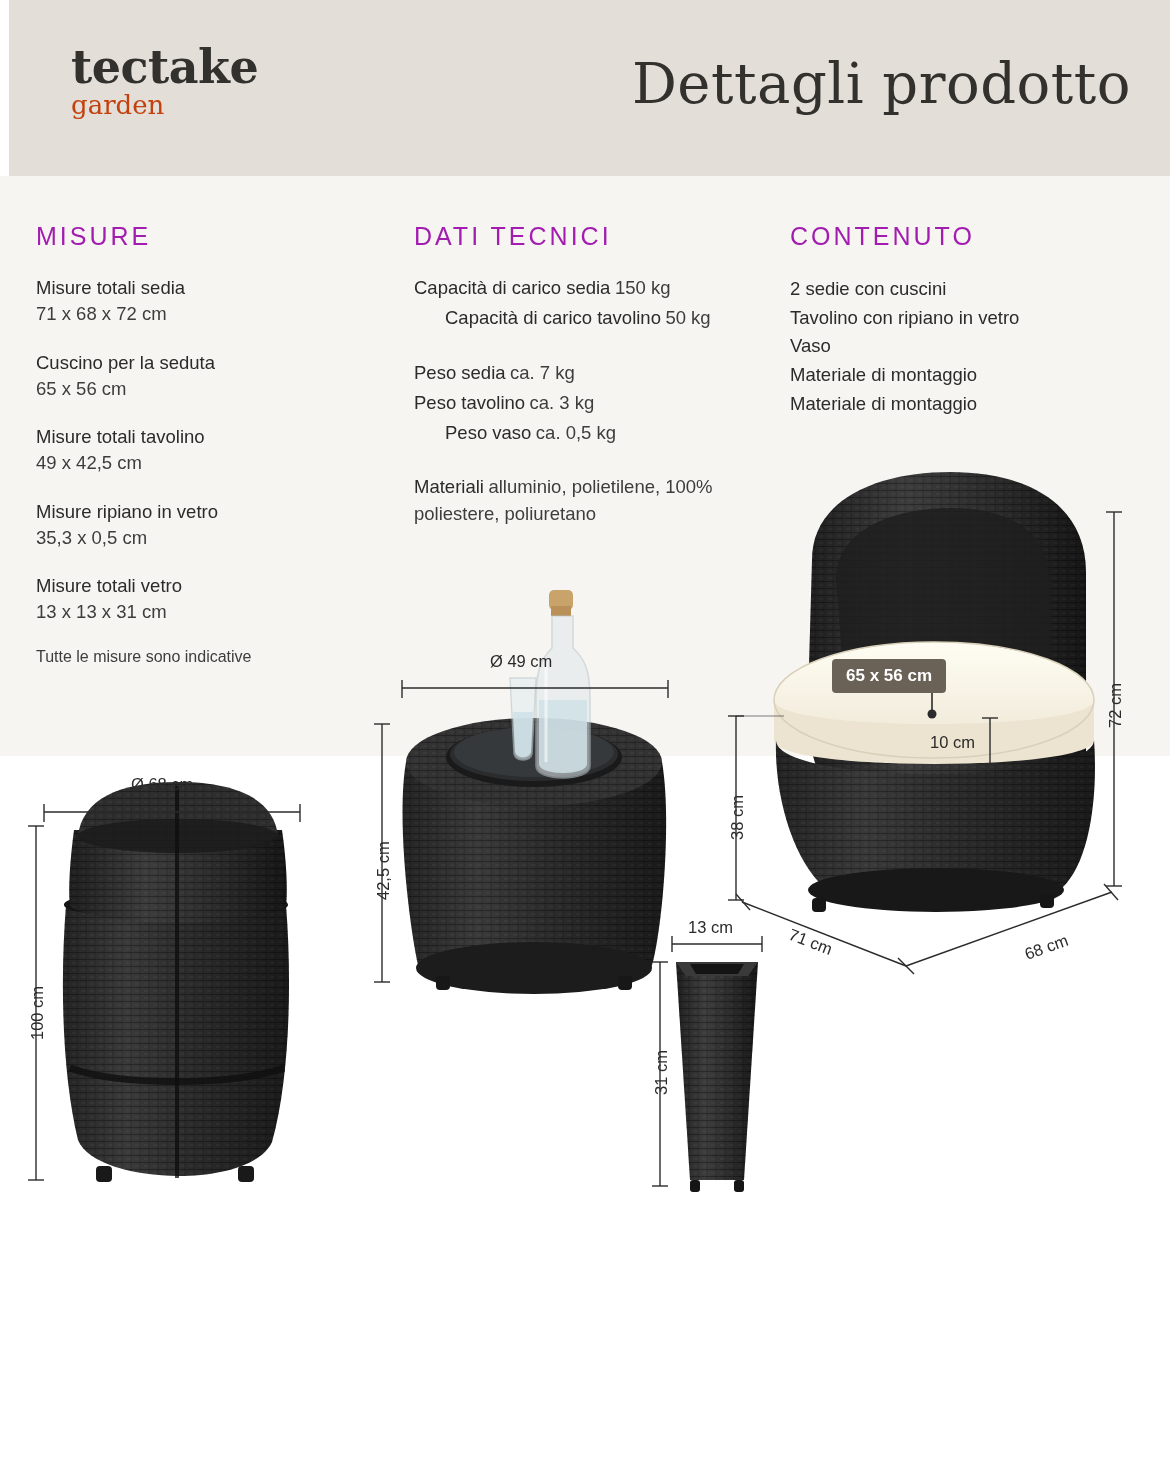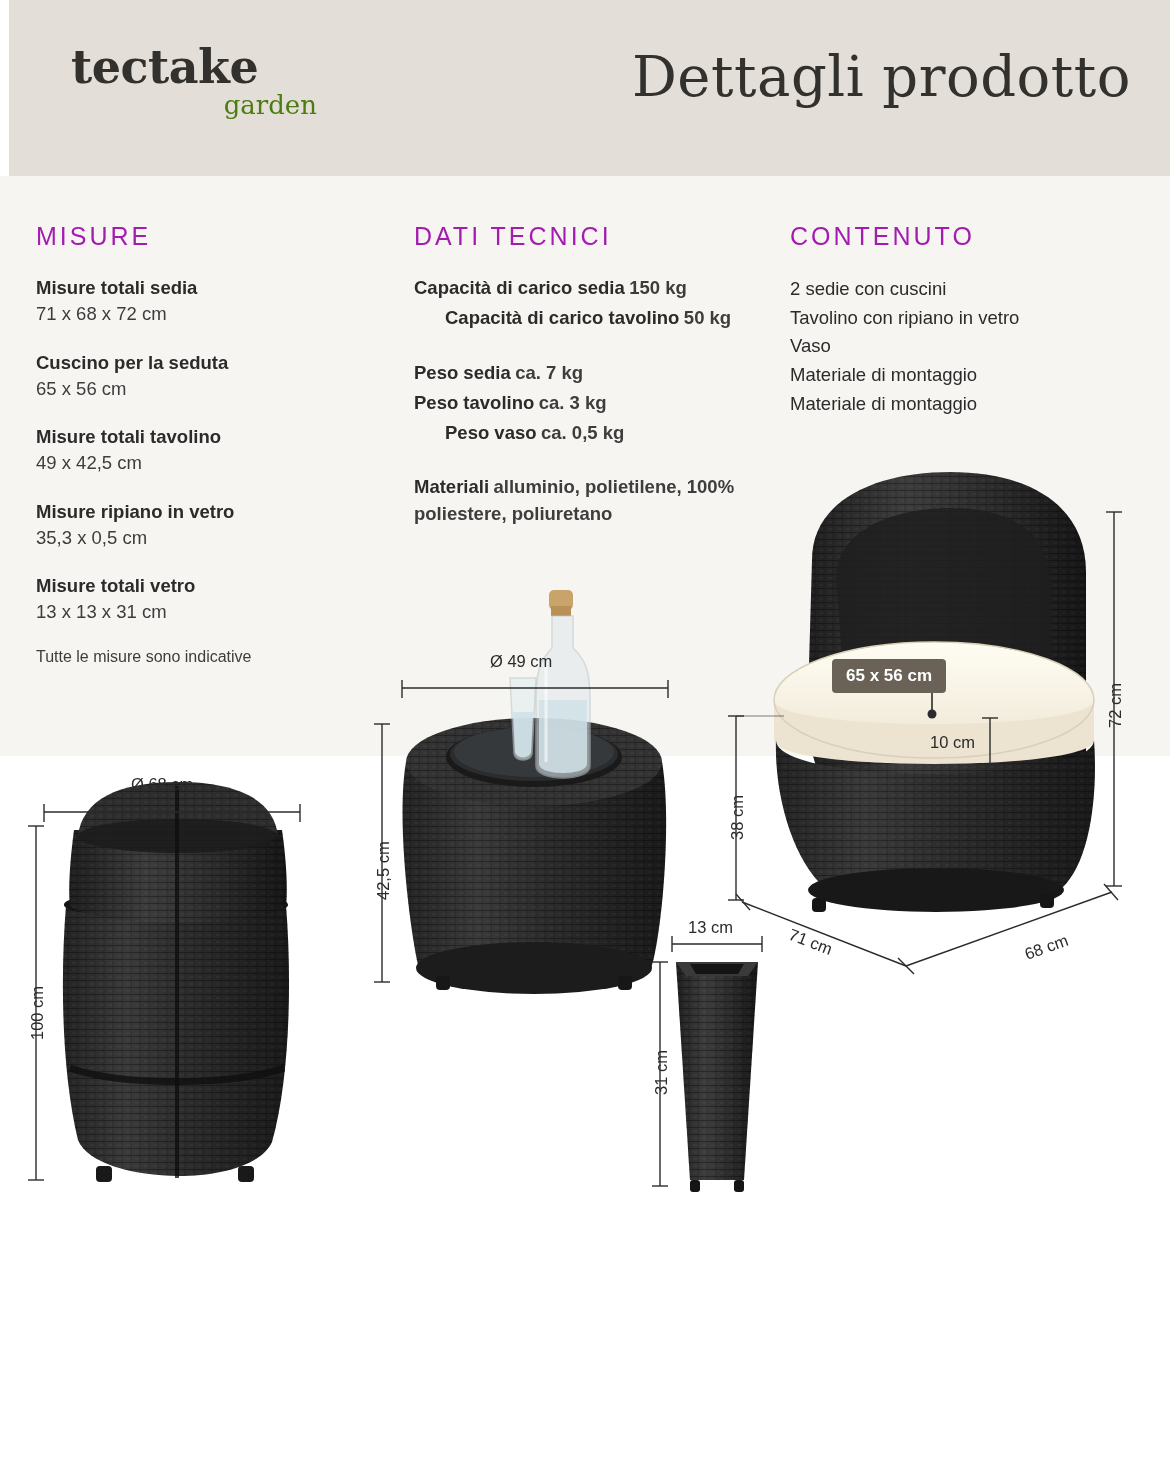--- a/index.html
+++ b/index.html
@@ -35,30 +35,30 @@
     font-family: "DejaVu Serif", serif;
     font-weight: bold;
     font-size: 46px;
     letter-spacing: -0.5px;
     color: #33312e;
     line-height: 1;
   }
   .logo-sub {
     font-family: "DejaVu Serif", serif;
     font-size: 26px;
-    color: #4d7c0f;
-    text-align: right;
+    color: #c2410c;
+    text-align: left;
     margin-top: 2px;
     line-height: 1;
     padding-right: 4px;
   }
   .header-title {
     position: absolute;
     right: 48px;
-    top: 44px;
+    top: 51px;
     font-family: "DejaVu Serif", serif;
     font-size: 56px;
     color: #33312e;
     letter-spacing: 0.5px;
   }
 
   
   .spec-band {
     position: absolute;
     left: 0; top: 176px;
@@ -80,31 +80,31 @@
     color: #a21caf;
     margin: 0 0 24px 0;
     font-weight: normal;
   }
   .item {
     margin-bottom: 22px;
     line-height: 1.42;
   }
   .item .lbl {
     font-size: 18.5px;
-    font-weight: bold;
+    font-weight: normal;
     color: #2b2b2b;
     display: block;
   }
   .item .val {
     font-size: 18.5px;
     color: #3d3d3d;
     display: block;
   }
   .inline .lbl { display: inline; }
-  .inline .val { display: inline; font-weight: bold; }
+  .inline .val { display: inline; font-weight: normal; }
   .tight { margin-bottom: 4px; }
   .gap-lg { margin-bottom: 28px; margin-left: 31px; }
   .note {
     font-size: 16px;
     color: #3d3d3d;
     margin-top: 14px;
   }
   .plain-line {
     font-size: 18.5px;
     color: #2b2b2b;

